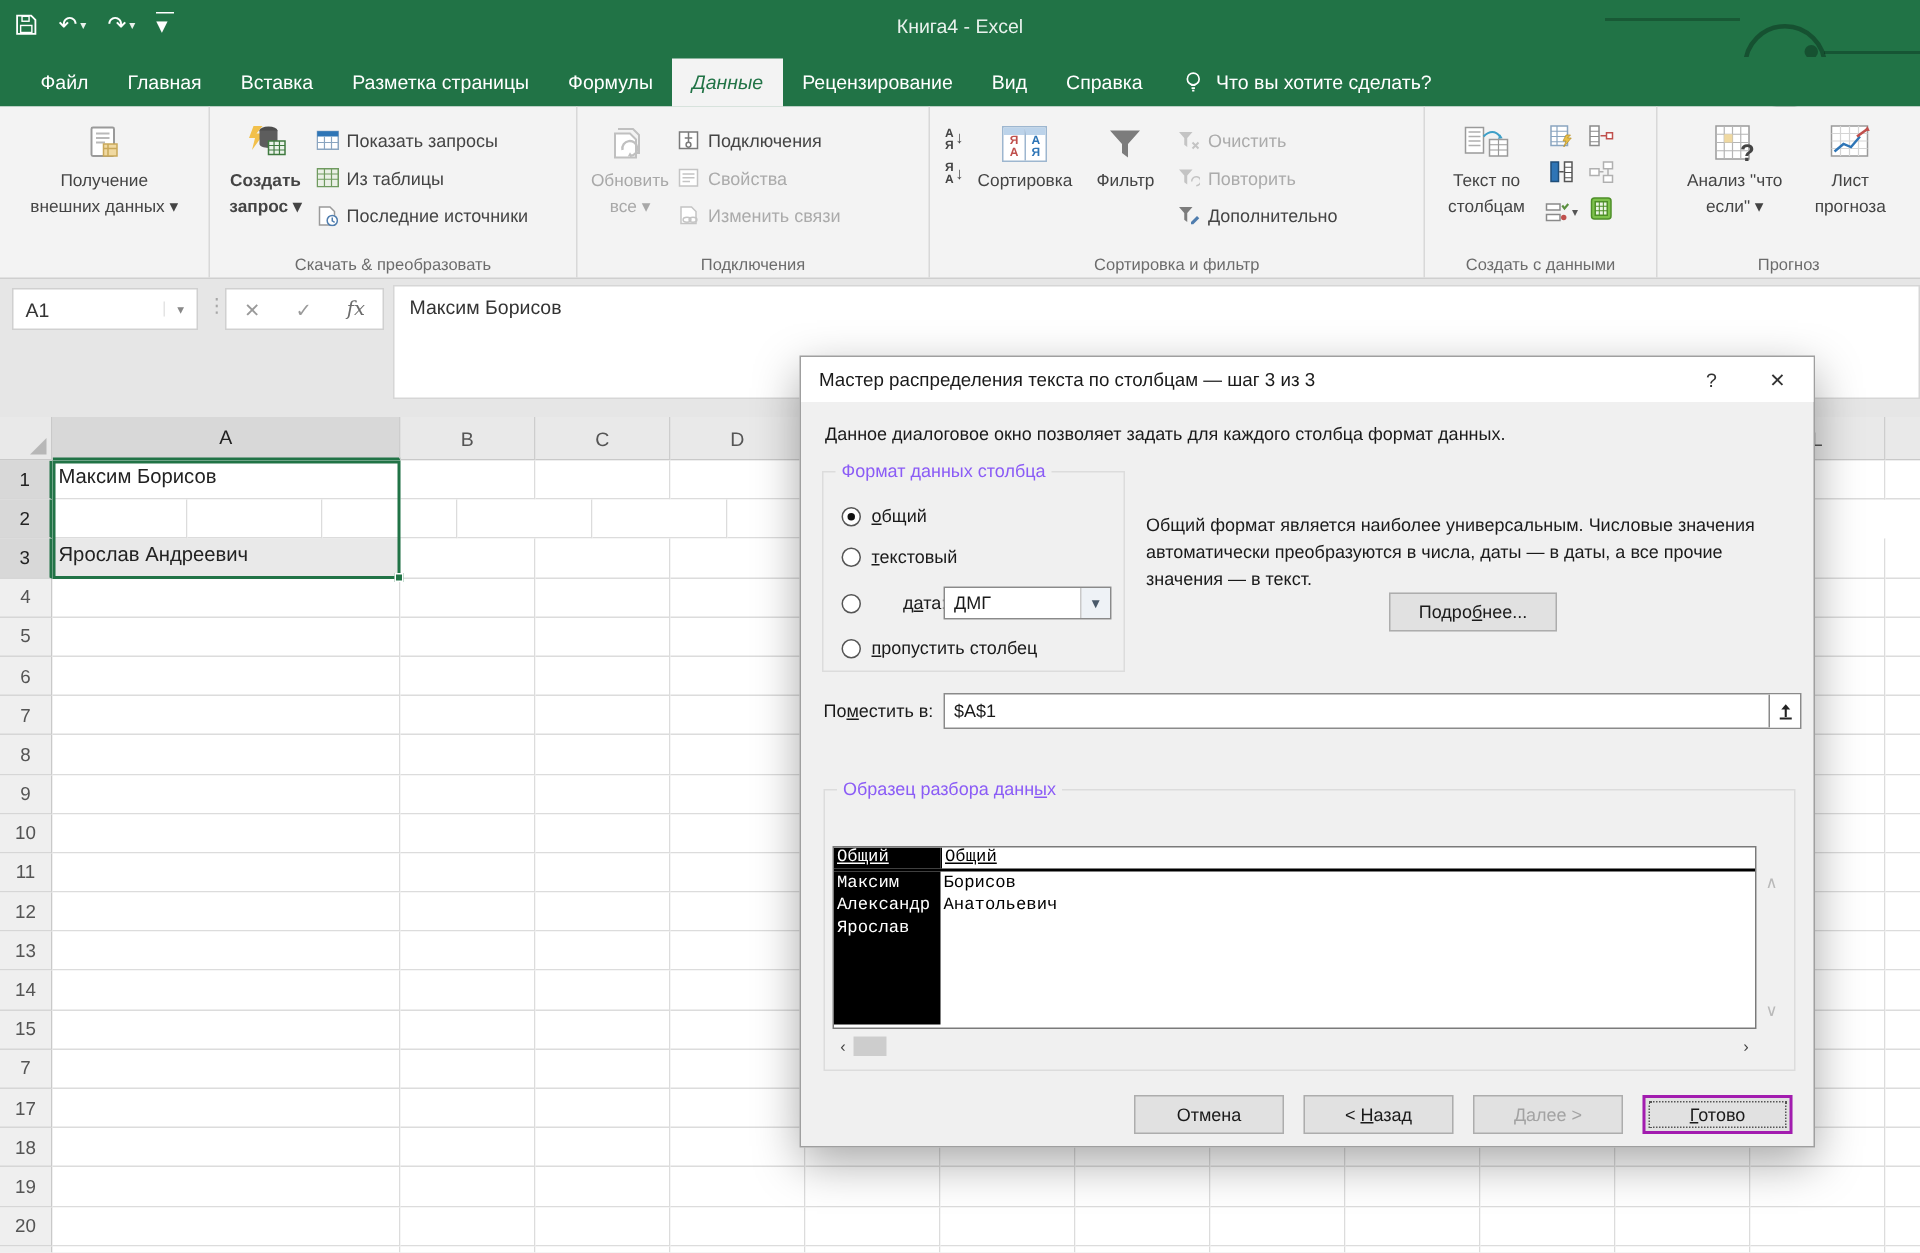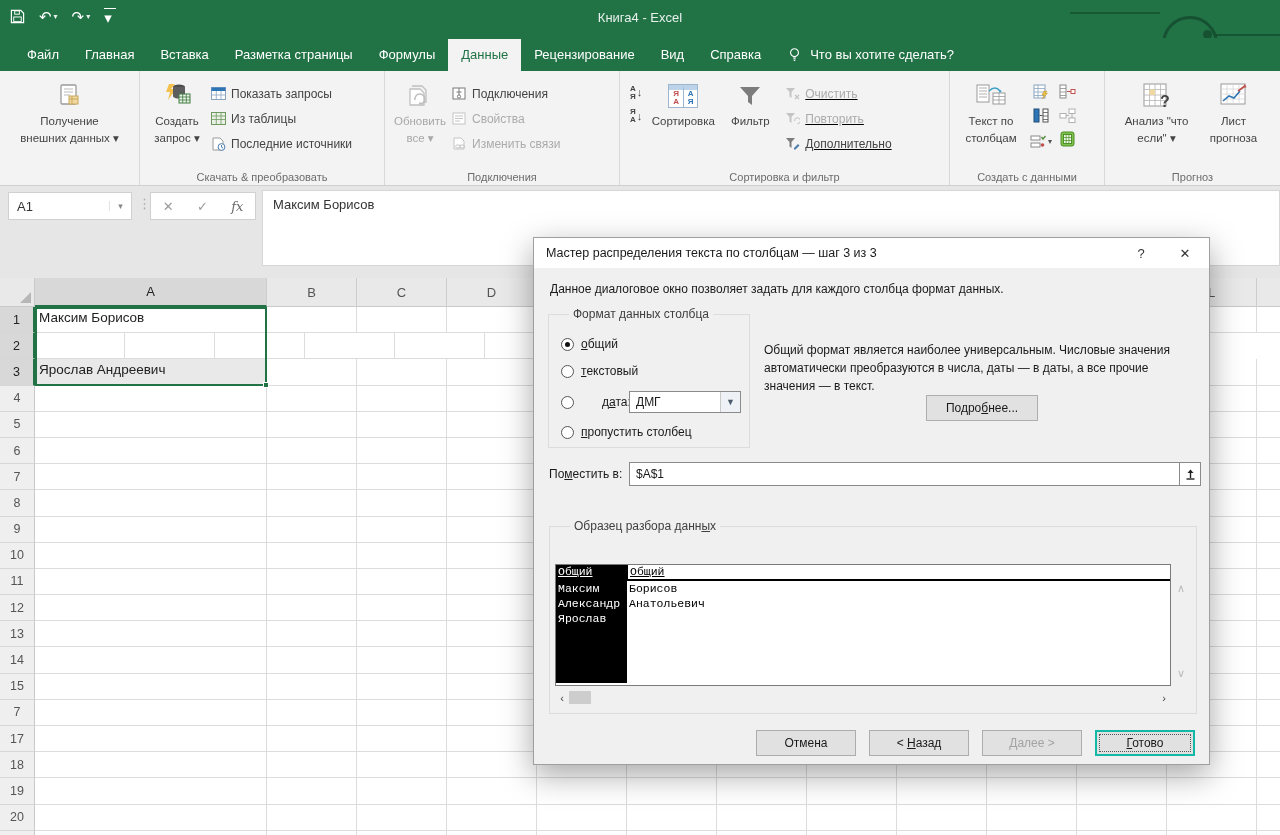--- a/index.html
+++ b/index.html
@@ -14,21 +14,21 @@
   .doc-title { position:absolute; left:0; right:0; top:10px; text-align:center; font-size:13px; color:#e8f1ec; }
   
   .wm-circle { position:absolute; right:62px; top:16px; width:56px; height:56px; border:3px solid rgba(8,40,24,.45); border-radius:50%; display:flex; align-items:center; justify-content:center; color:rgba(8,40,24,.55); font-size:22px; }
   .wm-line { position:absolute; right:0; top:34px; width:64px; border-top:2px solid rgba(8,40,24,.4); }
   .wm-dot { position:absolute; right:68px; top:30px; width:9px; height:9px; border-radius:50%; background:rgba(8,40,24,.45); }
   .wm-line2 { position:absolute; right:120px; top:12px; width:90px; border-top:2px solid rgba(8,40,24,.35); }
 
   
   .tabrow { position:absolute; left:0; top:38px; width:1280px; height:33px; background:#217346; display:flex; align-items:flex-end; padding-left:14px; }
   .tab { color:#fff; font-size:13px; padding:8px 13px 9px; white-space:nowrap; cursor:default; }
-  .tab.active { background:#f3f3f3; color:#217346; }
+  .tab.active { background:#f3f3f3; color:#217346;font-style:italic; }
   .tellme { display:flex; align-items:center; gap:8px; color:#fff; font-size:13px; padding:0 13px 9px; }
   .bulb { width:15px; height:15px; }
 
   
   .ribbon { position:absolute; left:0; top:71px; width:1280px; height:115px; background:#f3f3f3; border-bottom:1px solid #cfcfcf; display:flex; }
   .rgroup { position:relative; height:100%; border-right:1px solid #d8d8d8; display:flex; align-items:flex-start; padding:6px 4px 18px; }
   .glabel { position:absolute; bottom:2px; left:0; right:0; text-align:center; font-size:11px; color:#6c6c6c; white-space:nowrap; }
   .bigbtn { display:flex; flex-direction:column; align-items:center; justify-content:flex-start; gap:3px; padding:4px 4px; font-size:11.5px; color:#444; text-align:center; line-height:1.25; cursor:default; }
   .bigbtn.disabled { color:#a8a8a8; }
   .bigbtn .bicon { height:30px; display:flex; align-items:center; justify-content:center; }
@@ -70,21 +70,21 @@
   .selbox .handle { position:absolute; right:-4px; bottom:-4px; width:6px; height:6px; background:#217346; border:1px solid #fff; }
 
   
   .dlg { position:absolute; left:533px; top:237px; width:677px; height:528px; background:#f0f0f0; border:1px solid #9f9f9f; box-shadow:0 10px 30px rgba(0,0,0,.35); z-index:10; font-size:12px; color:#1a1a1a; }
   .dlg-title { position:absolute; left:0; top:0; right:0; height:30px; background:#fff; display:flex; align-items:center; padding-left:12px; font-size:12.5px; color:#1a1a1a; }
   .dlg-title .sp { flex:1; }
   .dlg-help { width:40px; text-align:center; color:#333; font-size:13px; cursor:default; }
   .dlg-close { width:48px; height:30px; display:flex; align-items:center; justify-content:center; color:#333; font-size:13px; cursor:default; }
   .dlg-intro { position:absolute; left:16px; top:44px; font-size:12px; color:#1a1a1a; }
   .gbox { position:absolute; border:1px solid #dcdcdc; }
-  .gbox-label { position:absolute; top:-8px; left:20px; background:#f0f0f0; padding:0 4px; font-size:12px; color:#404040; white-space:nowrap; }
+  .gbox-label { position:absolute; top:-8px; left:8px; background:#f0f0f0; padding:0 4px; font-size:12px; color:#8b5cf6; white-space:nowrap; }
   .fmtbox { left:14px; top:76px; width:202px; height:134px; }
   .radiorow { position:absolute; left:12px; display:flex; align-items:center; gap:7px; font-size:12px; }
   .radio { width:13px; height:13px; border:1px solid #555; border-radius:50%; background:#fff; position:relative; flex:none; }
   .radio.checked::after { content:""; position:absolute; left:3px; top:3px; width:5px; height:5px; border-radius:50%; background:#111; }
   .u { text-decoration:underline; }
   .dd { position:absolute; left:80px; top:76px; width:112px; height:22px; background:#fff; border:1px solid #8a8a8a; display:flex; align-items:center; font-size:12px; }
   .dd .dval { flex:1; padding-left:6px; }
   .dd .dbtn { width:20px; height:100%; background:#eef2f6; border-left:1px solid #c9c9c9; color:#4a5a6a; font-size:9px; display:flex; align-items:center; justify-content:center; }
   .infotext { position:absolute; left:230px; top:103px; width:424px; font-size:12px; line-height:1.5; color:#1a1a1a; }
   .btn { background:#e1e1e1; border:1px solid #adadad; font-size:12px; color:#1a1a1a; font-family:"Liberation Sans", sans-serif; cursor:default; }
@@ -103,21 +103,21 @@
   .pcol2 { flex:1; color:#000; }
   .prow { height:15px; line-height:15px; padding-left:2px; white-space:nowrap; }
   .hscroll { position:absolute; left:5px; top:163px; width:616px; height:15px; display:flex; align-items:center; }
   .hscroll .sarr { width:14px; text-align:center; color:#444; font-size:11px; }
   .hscroll .strack { flex:1; height:13px; position:relative; }
   .hscroll .sthumb { position:absolute; left:0; top:0; width:22px; height:13px; background:#cdcdcd; }
   .vchev { position:absolute; left:627px; font-size:11px; color:#b9b9b9; }
   .btnrow { position:absolute; left:0; right:14px; top:492px; display:flex; justify-content:flex-end; gap:13px; }
   .btnrow .btn { width:100px; height:26px; }
   .btn.disabled { color:#a3a3a3; }
-  .btn.default { border:2px solid #14b8a6; outline:1px dotted #555; outline-offset:-5px; }
+  .btn.default { border:2px solid #a21caf; outline:1px dotted #555; outline-offset:-5px; }
 </style>
 </head>
 <body>
 
 <div class="titlebar">
   <div class="qat">
     <span class="qbtn">
       <svg width="15" height="15" viewBox="0 0 16 16">
           <path d="M1.5 1.5h10l3 3v10h-13z" fill="none" stroke="#fff" stroke-width="1.3"></path>
           <rect x="4" y="8.5" width="8" height="5" fill="none" stroke="#fff"></rect>
@@ -167,21 +167,21 @@
             <rect x="11" y="13" width="9" height="8" fill="#f0d9a1" stroke="#c9a85a"></rect>
             <path d="M11 16h9M14 13v8" stroke="#c9a85a"></path>
           </svg>
       </span>
       <span>Получение</span>
       <span>внешних данных ▾</span>
     </div>
   </div>
 
   <div class="rgroup" style="width:245px;">
-    <div class="bigbtn" style="width:66px;">
+    <div class="bigbtn" style="width:66px;font-weight:bold;">
       <span class="bicon">
         <svg width="30" height="28" viewBox="0 0 30 28">
             <path d="M7 2l-3 8h4l-2 8 8-11h-5l4-5z" fill="#f2c04b"></path>
             <ellipse cx="17" cy="5" rx="6" ry="2.6" fill="#4d4d4d"></ellipse>
             <path d="M11 5v9c0 1.4 2.7 2.6 6 2.6s6-1.2 6-2.6V5" fill="#5d5d5d"></path>
             <rect x="17" y="12" width="11" height="9" fill="#eaf3ea" stroke="#3f7a3f"></rect>
             <path d="M17 15h11M17 18h11M20.7 12v9M24.3 12v9" stroke="#3f7a3f" stroke-width=".8"></path>
           </svg>
       </span>
       <span>Создать</span>
@@ -295,21 +295,21 @@
       <span>Сортировка</span>
     </div>
     <div class="bigbtn" style="width:56px;">
       <span class="bicon">
         <svg width="24" height="22" viewBox="0 0 24 22">
             <path d="M2 2h20l-8 9v9l-4-3v-6z" fill="#7c7c7c"></path>
           </svg>
       </span>
       <span>Фильтр</span>
     </div>
-    <div class="stack" style="padding-left:6px;text-decoration:underline;">
+    <div class="stack" style="padding-left:6px;">
       <div class="rib-item disabled">
         <span class="sicon">
             <svg width="15" height="13" viewBox="0 0 15 13">
               <path d="M1 1h9l-3.5 4v6l-2-1.5V5z" fill="#c4c4c4"></path>
               <path d="M10 8l4 4M14 8l-4 4" stroke="#c4c4c4" stroke-width="1.3"></path>
             </svg>
           </span>
         <span>Очистить</span>
       </div>
       <div class="rib-item disabled">

